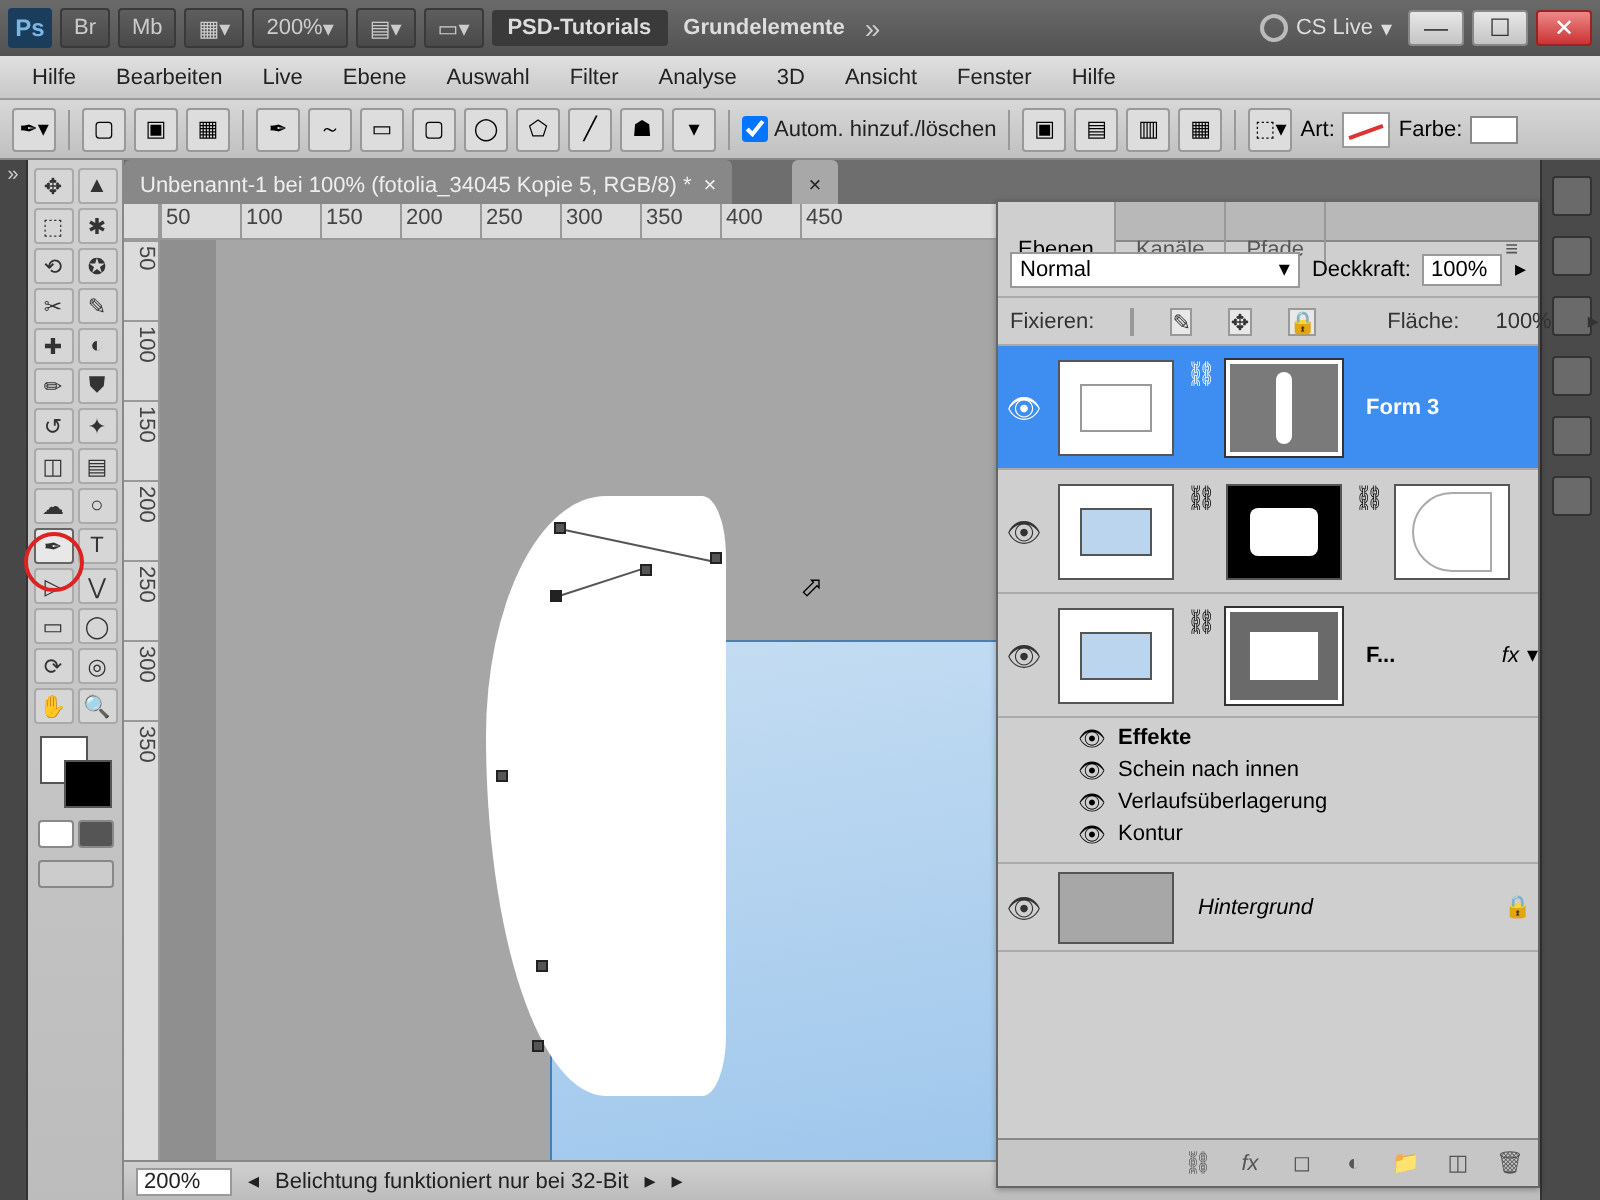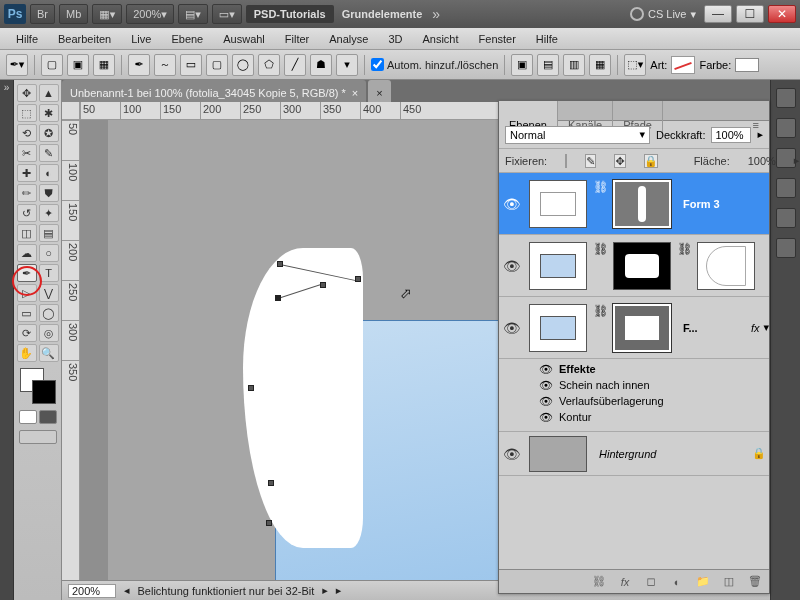--- a/index.html
+++ b/index.html
@@ -40,21 +40,21 @@
 .tool { width:20px; height:18px; background:#d6d6d6; border:1px solid #aaa; border-radius:2px; display:flex; align-items:center; justify-content:center; font-size:11px; color:#333; }
 .tool.sel { background:#e8e8e8; border-color:#666; }
 .pen-circle { position:absolute; width:30px; height:30px; border:2px solid #d22; border-radius:50%; pointer-events:none; }
 .swatches { width:36px; height:36px; position:relative; margin-top:4px; }
 .swatches .fg { position:absolute; width:24px; height:24px; background:#fff; border:1px solid #555; top:0; left:0; }
 .swatches .bg { position:absolute; width:24px; height:24px; background:#000; border:1px solid #555; bottom:0; right:0; }
 .qmask { display:flex; gap:2px; margin-top:4px; }
 .qmask .q { width:18px; height:14px; border:1px solid #888; border-radius:2px; }
 
 .doc-area { flex:1; background:#5a5a5a; display:flex; flex-direction:column; min-width:0; }
-.doctabs { height:22px; background:#6e6e6e; display:flex; align-items:flex-end; }
+.doctabs { height:22px; background:#6e6e6e; display:flex; align-items:flex-end;gap:28px; }
 .doctab { height:22px; padding:3px 8px 0; background:#888; border-radius:3px 3px 0 0; margin-right:2px; color:#eee; display:flex; align-items:center; gap:6px; max-width:320px; white-space:nowrap; overflow:hidden; }
 .doctab.active { background:#a8a8a8; color:#222; }
 .doctab .x { font-size:11px; }
 
 .canvas-wrap { flex:1; position:relative; background:#5eead4; overflow:hidden; }
 .ruler-h { position:absolute; top:0; left:18px; right:0; height:18px; background:#dcdcdc; border-bottom:1px solid #999; display:flex; font-size:9px; color:#444; }
 .ruler-h .tick { width:40px; border-left:1px solid #999; padding-left:2px; line-height:10px; padding-top:2px;}
 .ruler-v { position:absolute; top:18px; left:0; width:18px; bottom:0; background:#dcdcdc; border-right:1px solid #999; display:flex; flex-direction:column; font-size:9px; color:#444; }
 .ruler-v .tick { height:40px; border-top:1px solid #999; writing-mode:vertical-rl; padding-top:2px; padding-left:4px;}
 .ruler-corner { position:absolute; top:0; left:0; width:18px; height:18px; background:#dcdcdc; border-right:1px solid #999; border-bottom:1px solid #999; }

